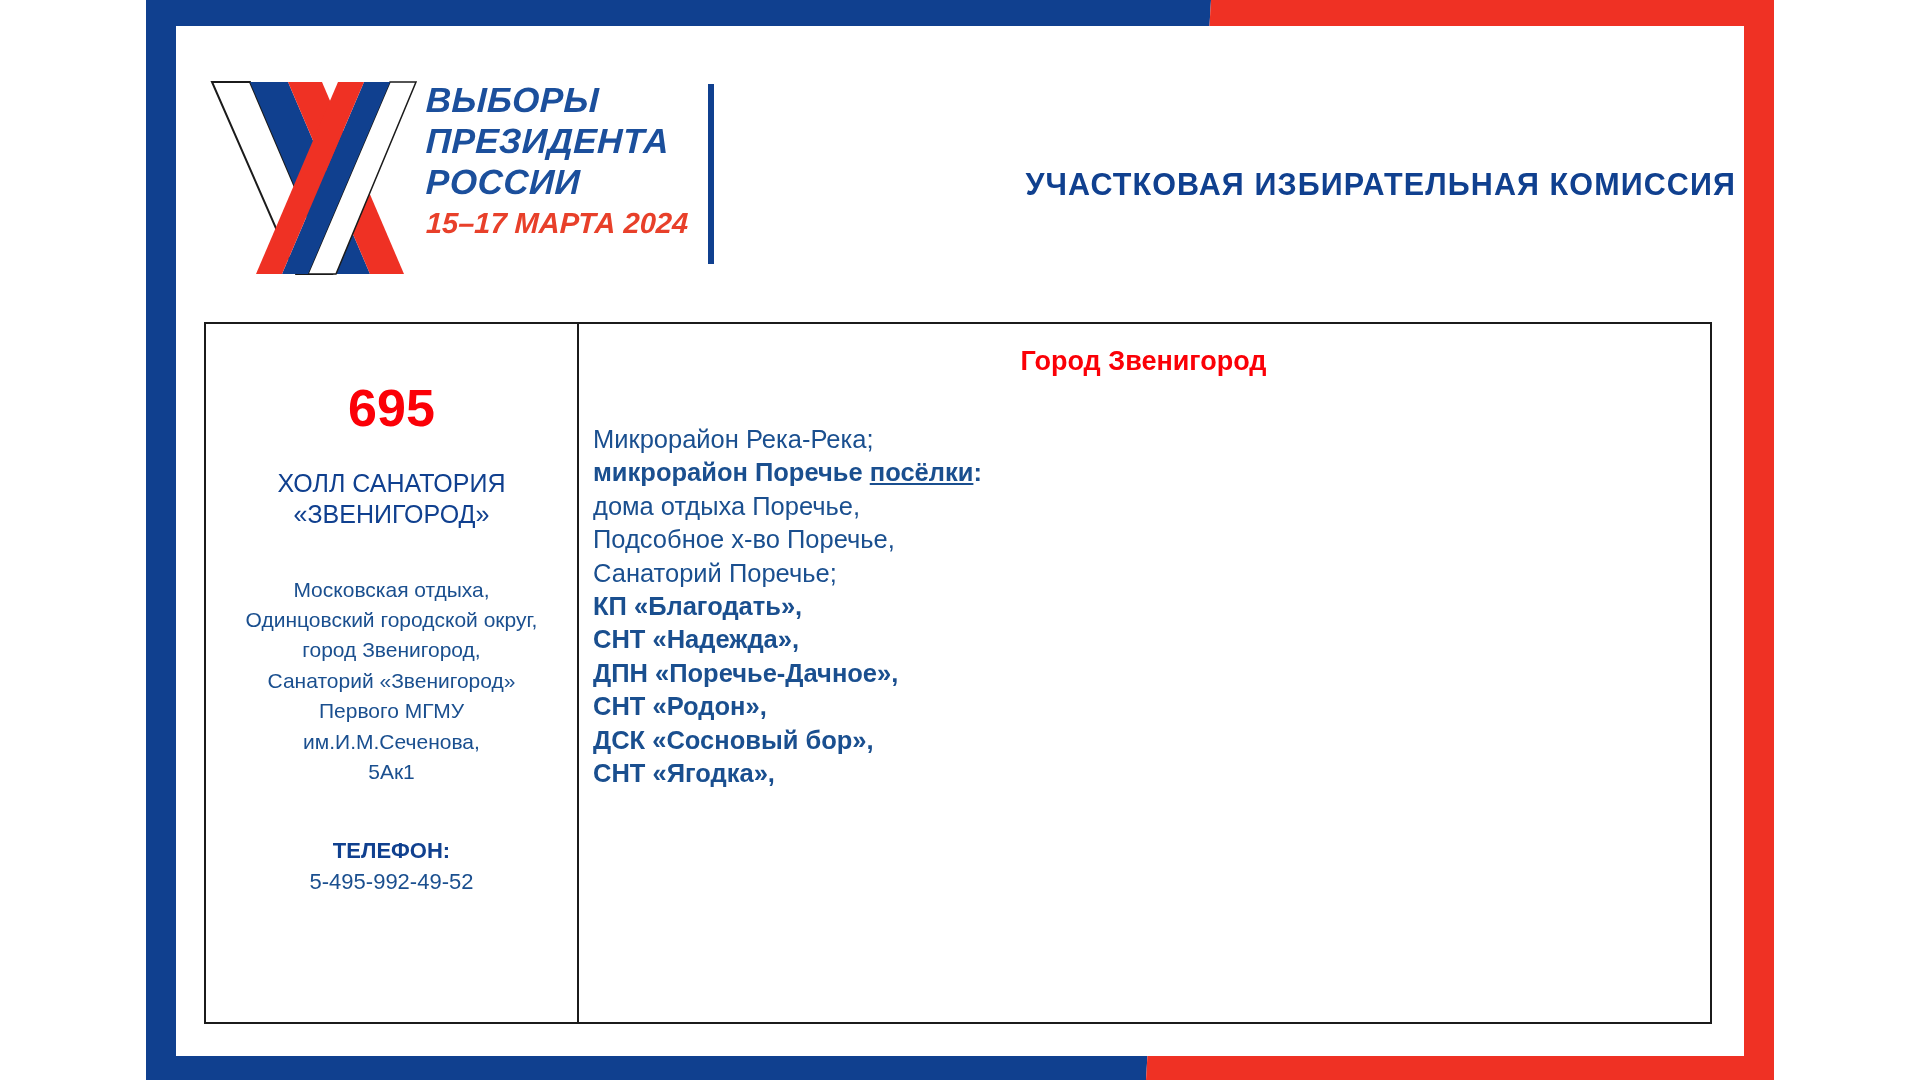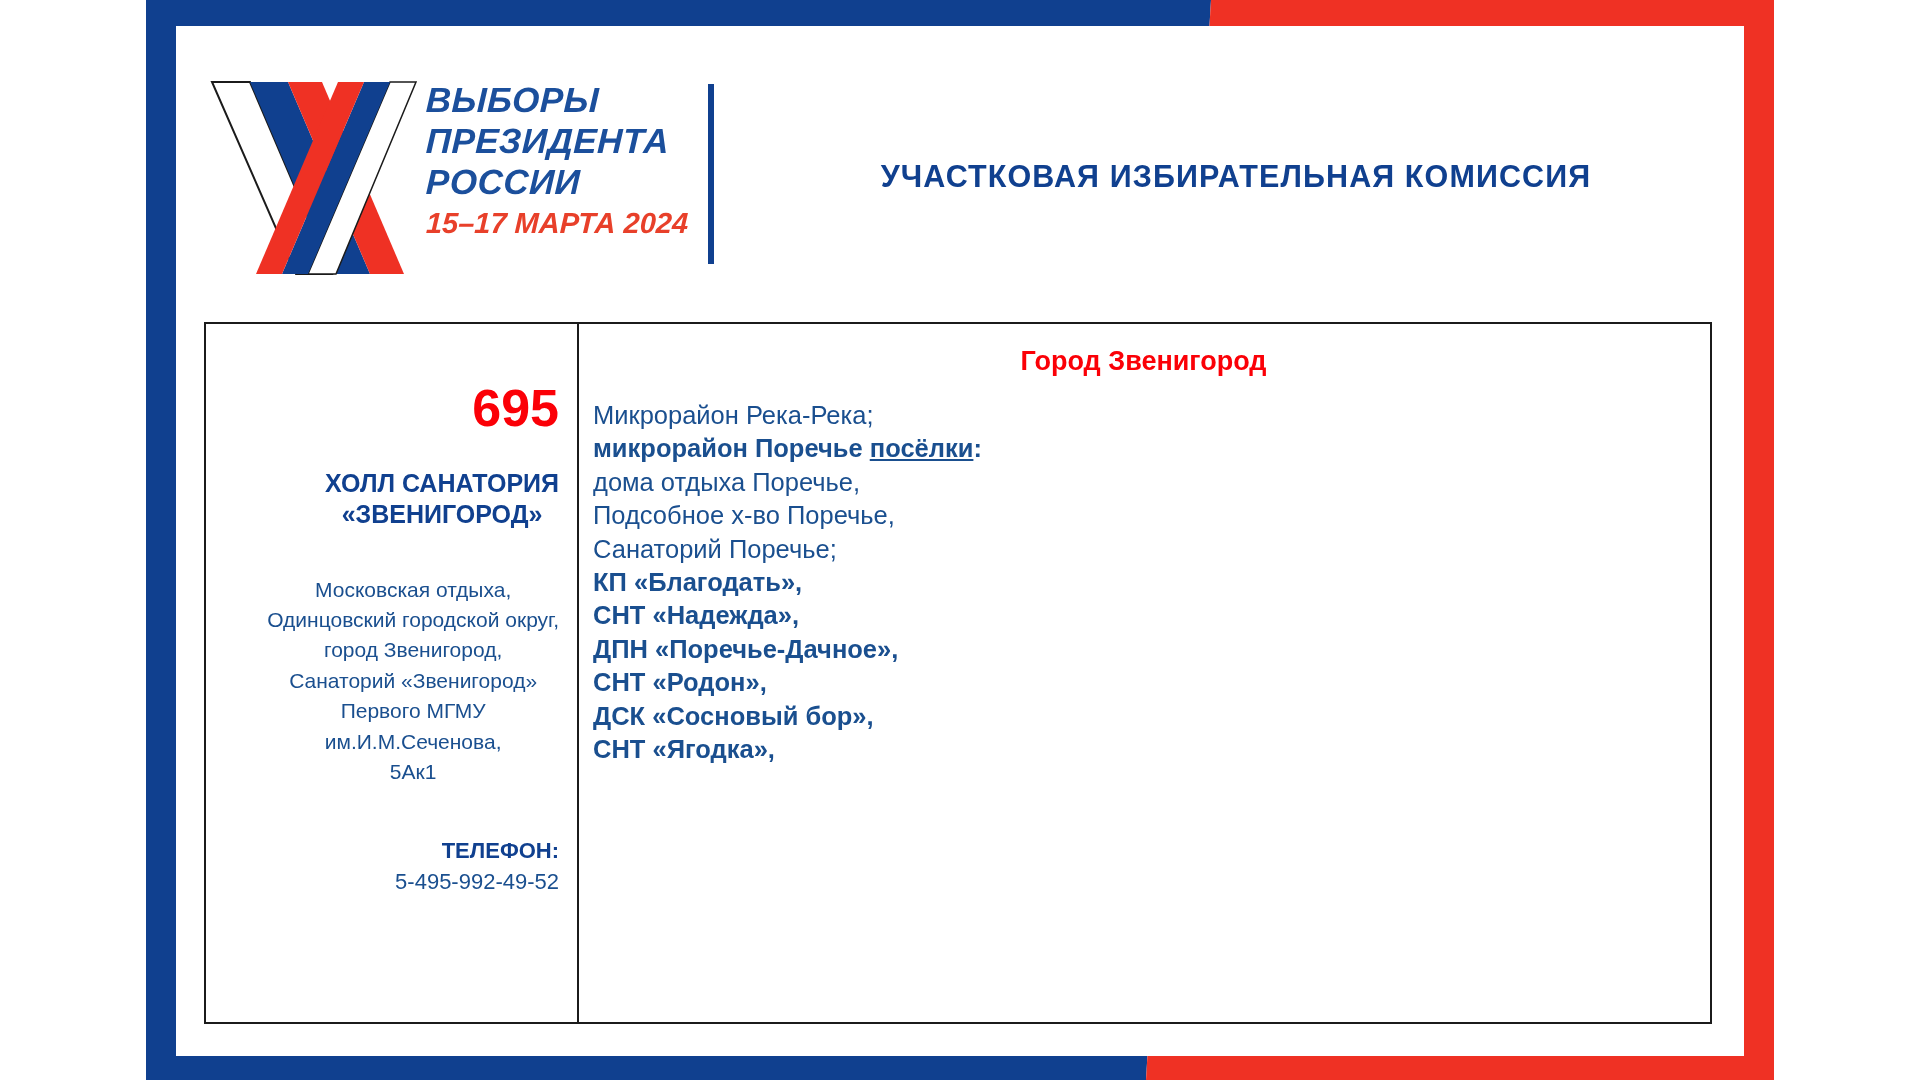--- a/index.html
+++ b/index.html
@@ -111,26 +111,26 @@
     left: 532px;
     top: 58px;
     width: 6px;
     height: 180px;
     background: #10408f;
   }
 
   .header-title {
     position: absolute;
     left: 560px;
-    top: 5px;
+    top: 13px;
     width: 1000px;
     height: 290px;
     display: flex;
     align-items: center;
-    justify-content: center;
+    justify-content: flex-end;
   }
   .header-title span {
     font-size: 30.5px;
     font-weight: bold;
     color: #10408f;
     letter-spacing: 1.1px;
     white-space: nowrap;
   }
 
   
@@ -145,32 +145,32 @@
     display: flex;
   }
   .col-left {
     width: 373px;
     border-right: 2px solid #1b1b1b;
     box-sizing: border-box;
     padding: 30px 18px 20px 18px;
     text-align: center;
     display: flex;
     flex-direction: column;
-    align-items: flex-end;
+    align-items: center;
   }
   .uik-number {
     font-size: 52px;
     font-weight: bold;
     color: #fb0007;
     line-height: 1;
     margin-top: 28px;
   }
   .uik-place {
     font-size: 25px;
-    font-weight: bold;
+    font-weight: normal;
     color: #10408f;
     line-height: 1.25;
     margin-top: 34px;
   }
   .uik-address {
     font-size: 21px;
     color: #1a4f8f;
     line-height: 1.45;
     margin-top: 44px;
   }
@@ -185,20 +185,21 @@
     color: #1a4f8f;
     margin-top: 5px;
   }
 
   .col-right {
     flex: 1;
     box-sizing: border-box;
     padding: 14px 16px 10px 14px;
     display: flex;
     flex-direction: column;
+    gap: 24px;
   }
   .city-title {
     text-align: center;
     font-size: 27px;
     font-weight: bold;
     color: #fb0007;
     margin-top: 8px;
     margin-bottom: 22px;
   }
   .streets {

